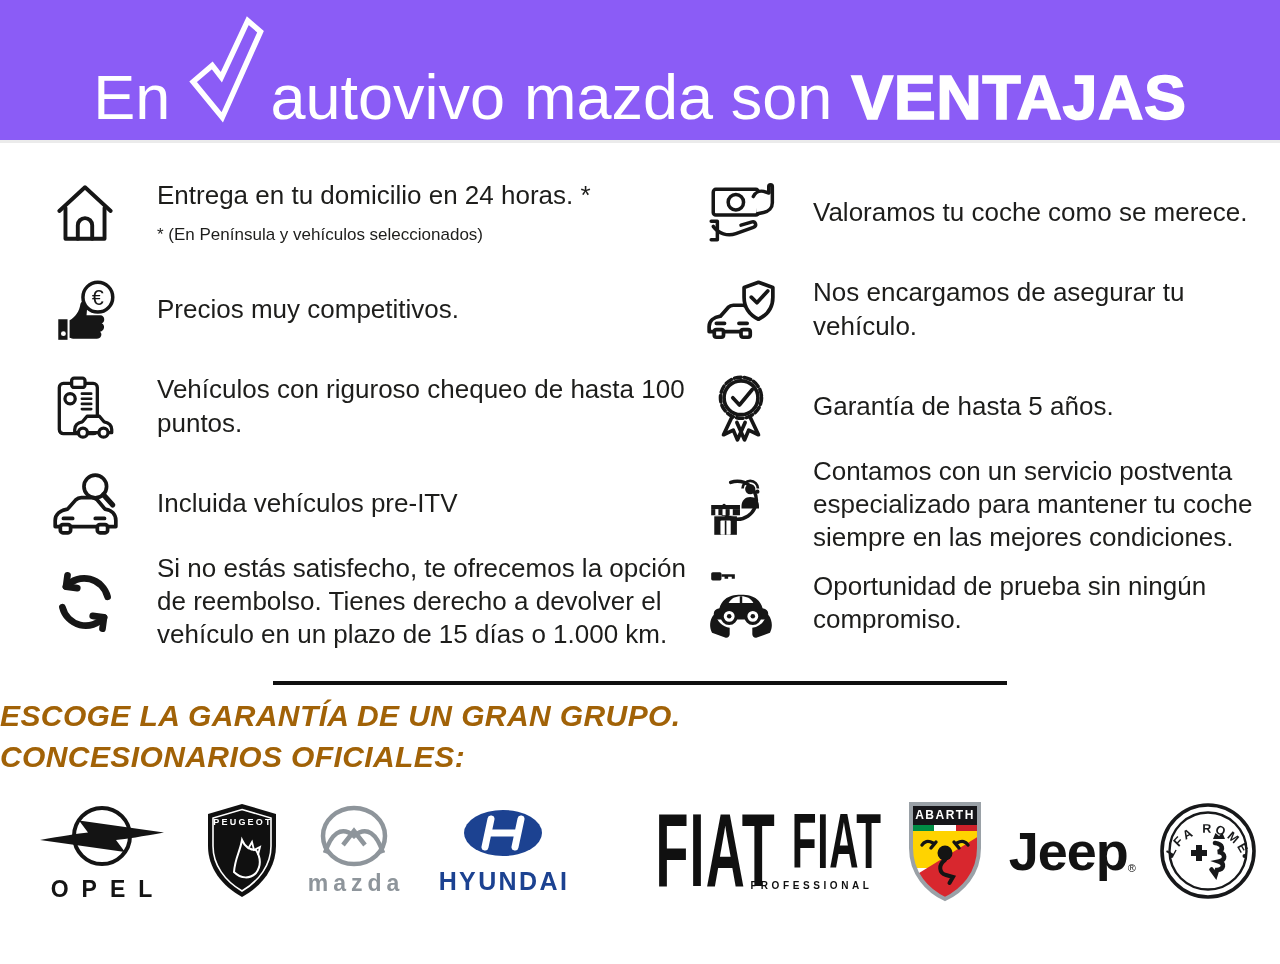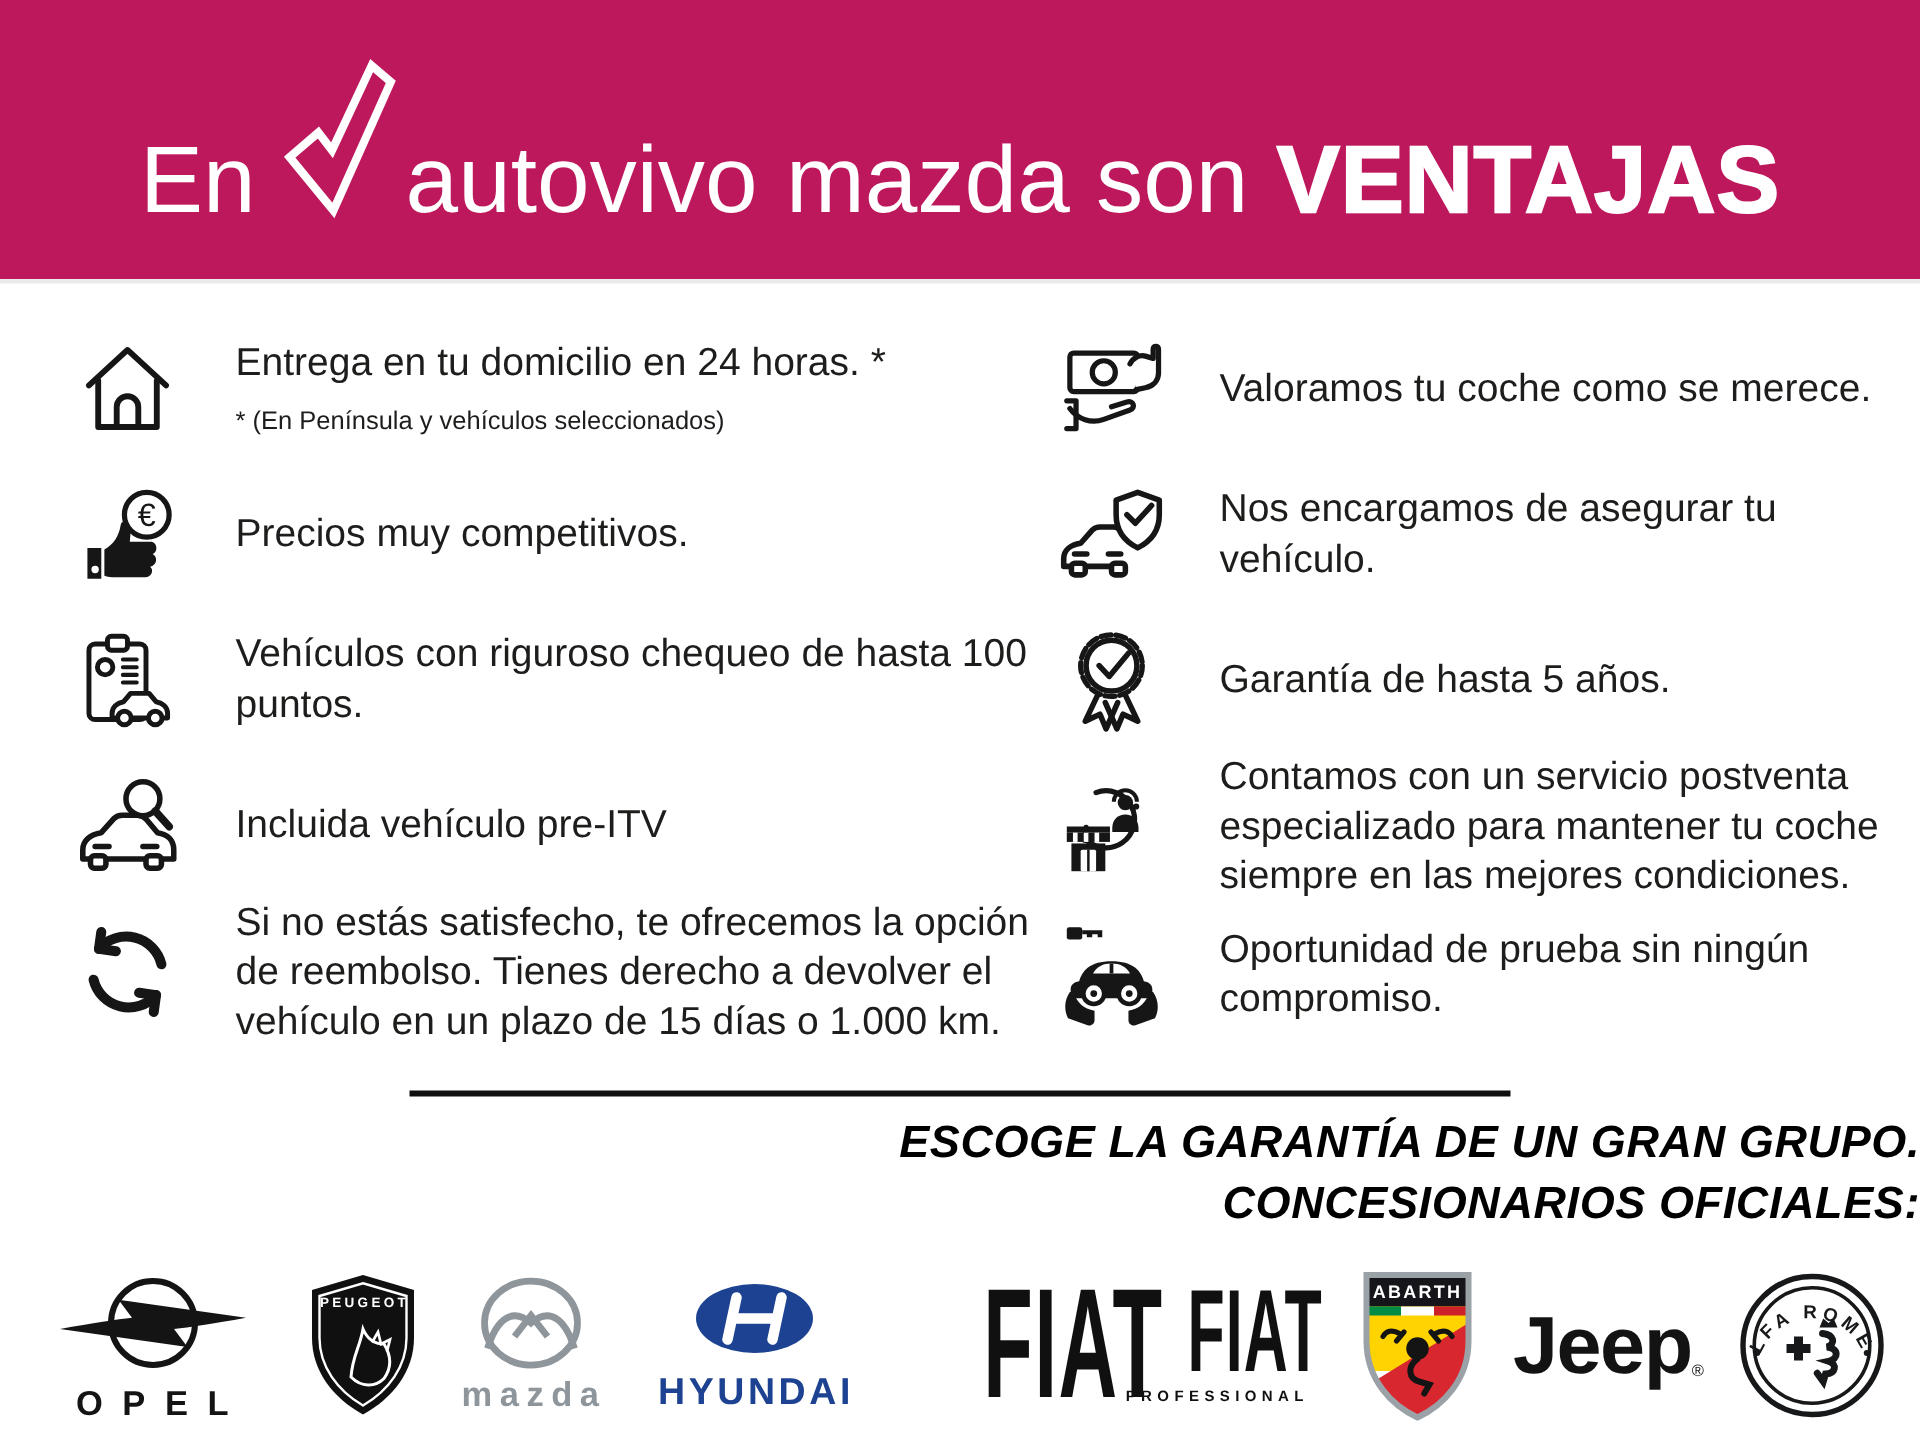--- a/index.html
+++ b/index.html
@@ -1,18 +1,18 @@
 <!DOCTYPE html>
 <html><head>
 <meta charset="utf-8">
 <style>
   html,body{margin:0;padding:0;width:1280px;height:964px;background:#ffffff;overflow:hidden;
     font-family:"Liberation Sans",sans-serif;color:#1d1d1b;}
   
-  .banner{height:186px;background:#be185d;display:flex;align-items:center;justify-content:center;
+  .banner{height:140px;background:#8b5cf6;display:flex;align-items:center;justify-content:center;
     color:#fff;box-shadow:0 3px 0 rgba(0,0,0,0.08);}
   .banner-line{display:flex;align-items:flex-end;white-space:nowrap;}
   .banner-line span{line-height:1.02;}
   .b-prefix,.b-middle,.b-brand{font-size:63px;font-weight:400;}
   .b-brand{margin-left:2px;}
   .b-middle{margin:0 19px;}
   .b-strong{font-size:63px;font-weight:700;-webkit-text-stroke:1.5px #fff;letter-spacing:0.5px;}
   .b-check{width:82px;height:116px;margin-left:14px;margin-right:2px;margin-bottom:2px;flex:none;}
   
   .benefits{display:grid;grid-template-columns:656px auto;padding:24px 0 0 46px;}
@@ -21,22 +21,22 @@
   .icon-box{width:78px;height:78px;flex:none;display:flex;align-items:center;justify-content:center;
     margin-right:33px;}
   .bicon{width:74px;height:74px;}
   .copy{display:flex;flex-direction:column;}
   .title{margin:0;font-size:26px;line-height:1.27;}
   .col-left .title{max-width:545px;}
   .col-right .title{max-width:500px;}
   .sub{margin:13px 0 0 0;font-size:17px;line-height:1.2;}
   
   .divider{width:734px;border-top:4px solid #101010;margin:30px auto 0;}
-  .footer-heading{margin-top:11px;text-align:right;font-size:30px;font-weight:700;font-style:italic;
-    line-height:1.36;letter-spacing:0.4px;color:#000000;}
+  .footer-heading{margin-top:11px;text-align:left;font-size:30px;font-weight:700;font-style:italic;
+    line-height:1.36;letter-spacing:0.4px;color:#a16207;}
   .logos{display:flex;align-items:center;justify-content:space-between;padding:0 22px;margin-top:18px;height:110px;}
   .brand{display:flex;flex-direction:column;align-items:flex-start;justify-content:center;flex:none;}
   .svgt{font-family:"Liberation Sans",sans-serif;}
   .opel-t{font-size:23px;font-weight:600;letter-spacing:13px;text-anchor:middle;fill:#141414;}
   .peug-t{font-size:9px;font-weight:700;letter-spacing:2.2px;text-anchor:middle;fill:#ffffff;}
   .mazda-t{font-size:23px;font-weight:700;letter-spacing:5px;text-anchor:middle;}
   .hyun-t{font-size:25px;font-weight:700;letter-spacing:2.4px;text-anchor:middle;}
   .abarth-t{font-size:12px;font-weight:700;letter-spacing:1.5px;text-anchor:middle;fill:#ffffff;}
   .alfa-t{font-size:12.5px;font-weight:700;letter-spacing:3px;text-anchor:middle;fill:#17181a;}
   .fiat{width:128px;}
@@ -126,21 +126,21 @@
             <path d="M7 58 v-6 c0 -6 5 -10 12 -11 l8 -9 c1.5 -1.5 3.5 -2.3 5.5 -2.3 h10 c2 0 4 .9 5.5 2.4 l7.5 8.9 c6.5 1 10.5 5 10.5 11 v6 z"></path>
             <path d="M15 50 h9 M46 50 h9"></path>
             <rect x="12" y="56" width="10" height="8" rx="2.5" fill="#fff"></rect>
             <rect x="48" y="56" width="10" height="8" rx="2.5" fill="#fff"></rect>
             <circle cx="46" cy="19" r="11" fill="#fff"></circle>
             <path d="M54 27 L63 37" stroke-width="5"></path>
           </g>
         </svg>
       </div>
       <div class="copy">
-        <p class="title">Incluida vehículo pre-ITV</p>
+        <p class="title">Incluida vehículos pre-ITV</p>
       </div>
     </div>
 
     <div class="item">
       <div class="icon-box">
         <svg class="bicon" viewBox="0 0 72 72">
           <g stroke="#161616" stroke-width="6.5" fill="none" stroke-linecap="round" stroke-linejoin="round">
             <path d="M58 31 A23.5 23.5 0 0 0 17.5 21"></path>
             <path d="M17.5 21 l1.5 -11 M17.5 21 l11 1.5"></path>
             <path d="M14 41 A23.5 23.5 0 0 0 54.5 51"></path>

